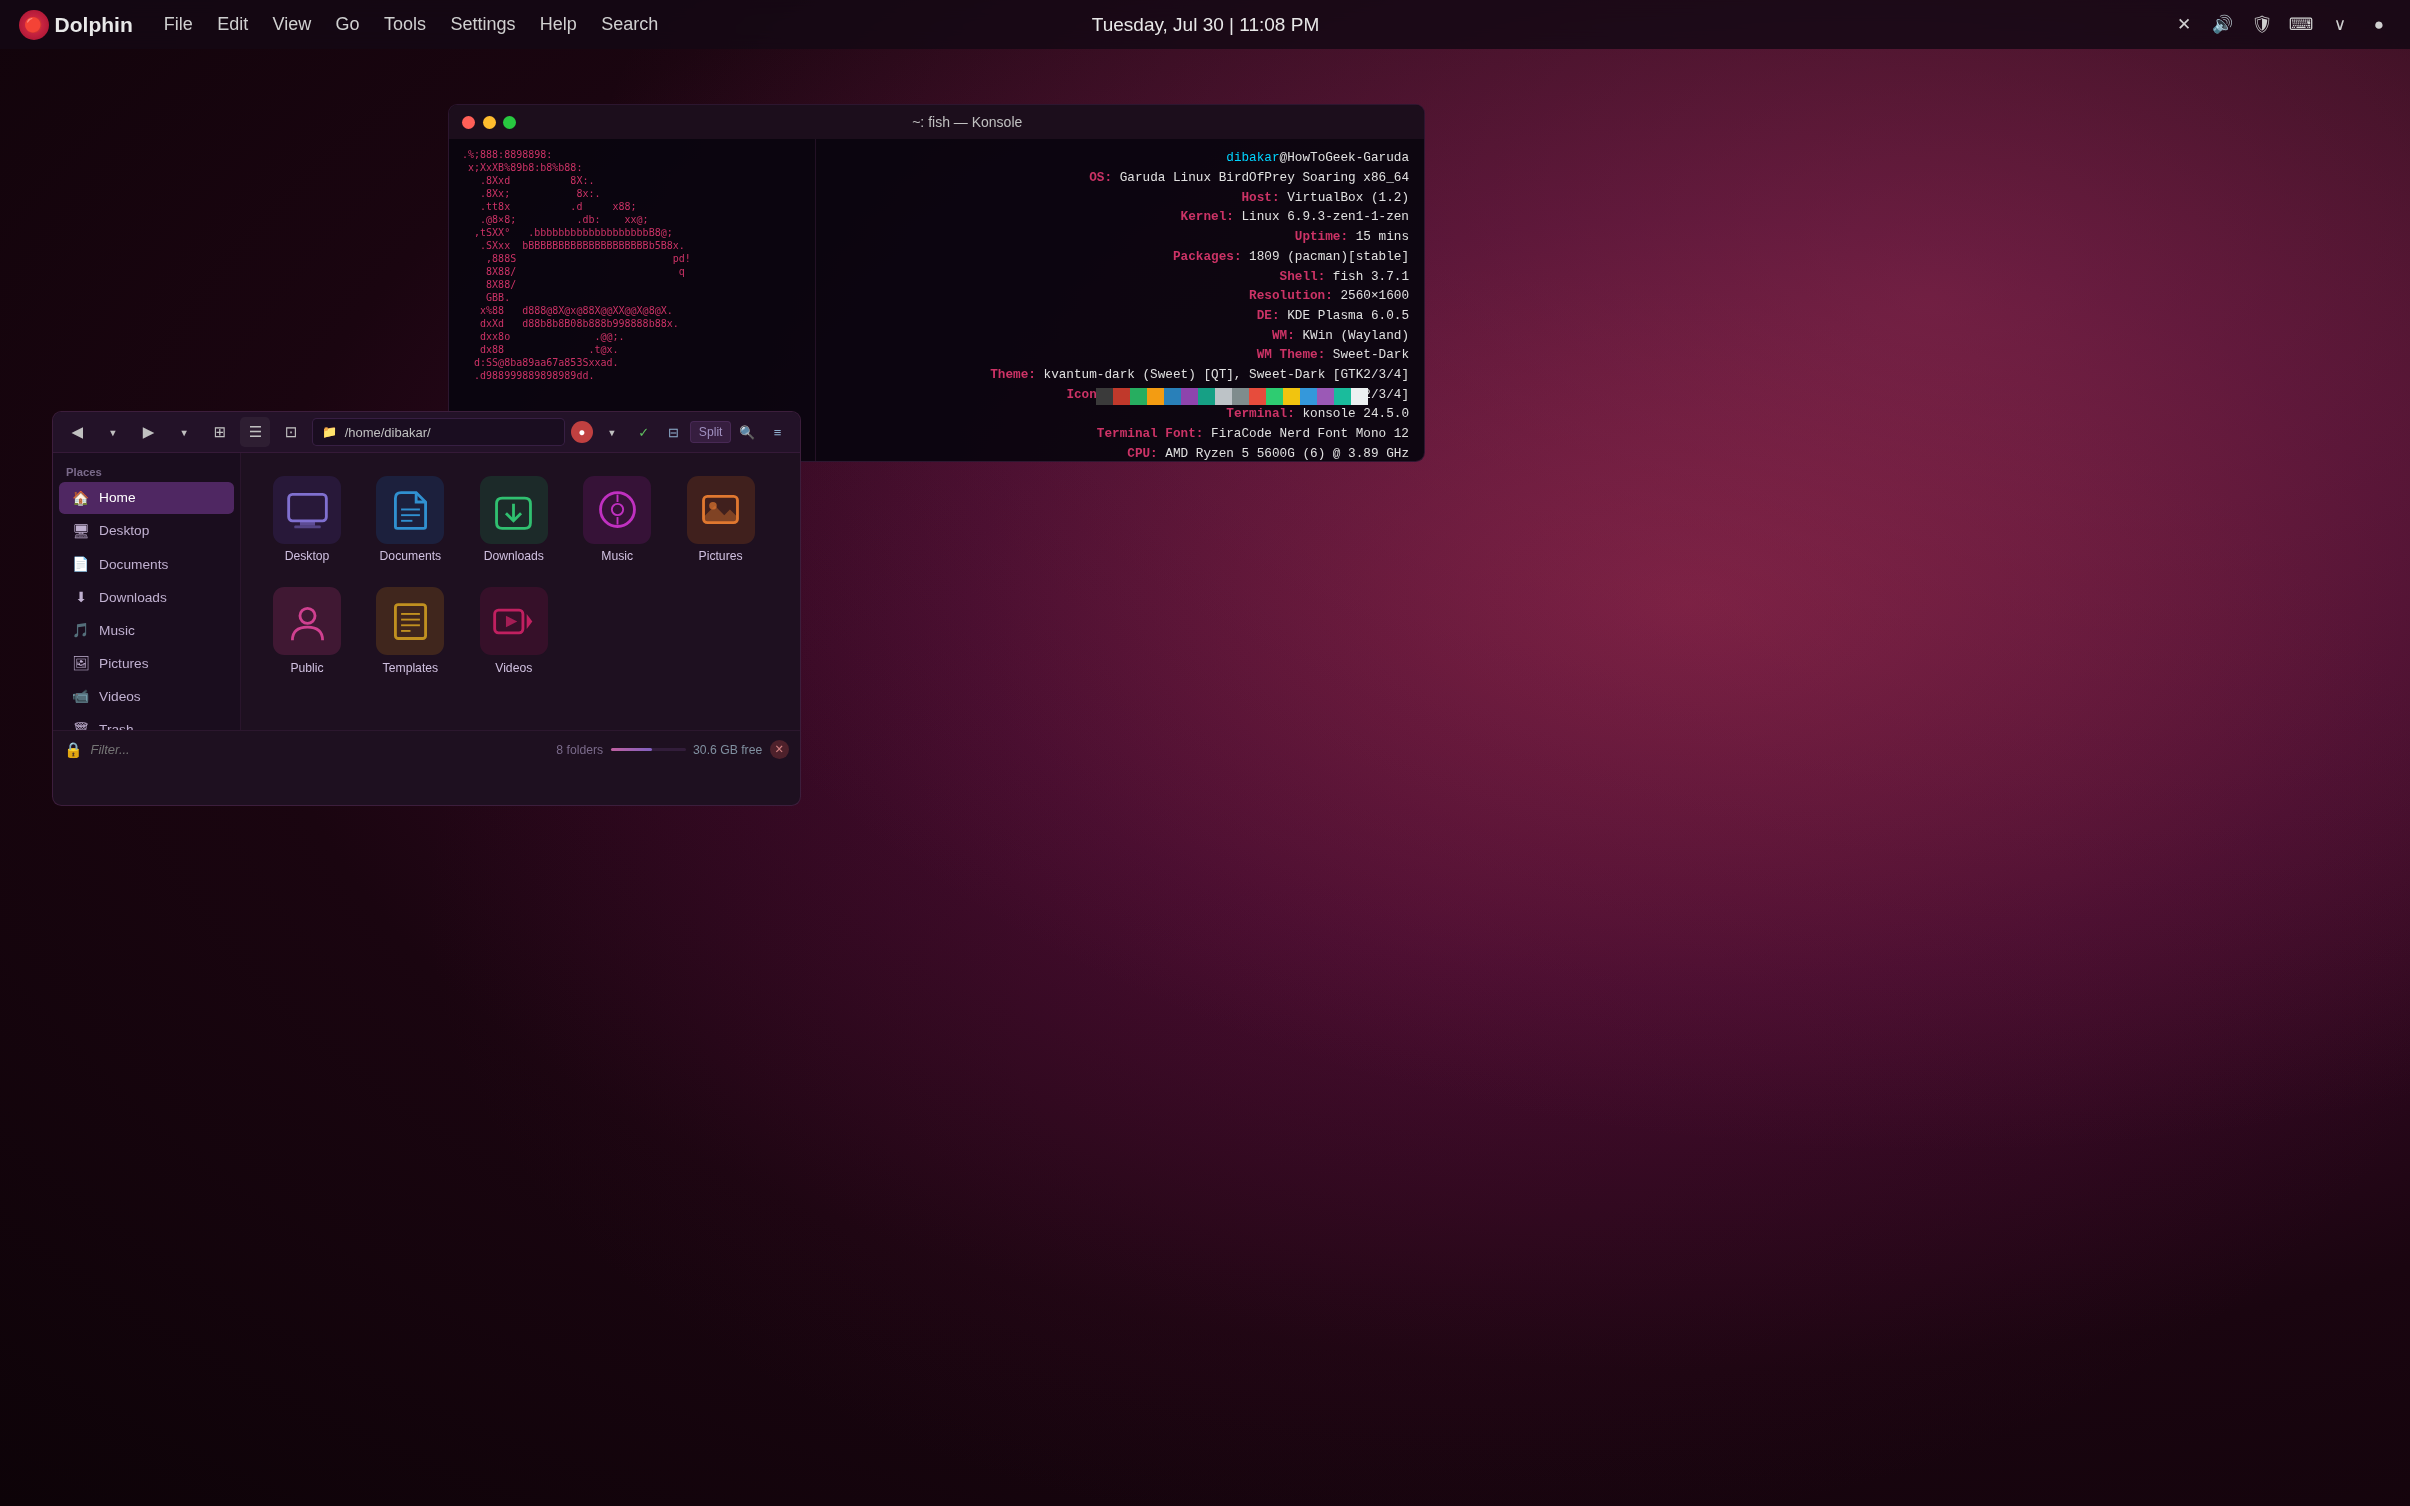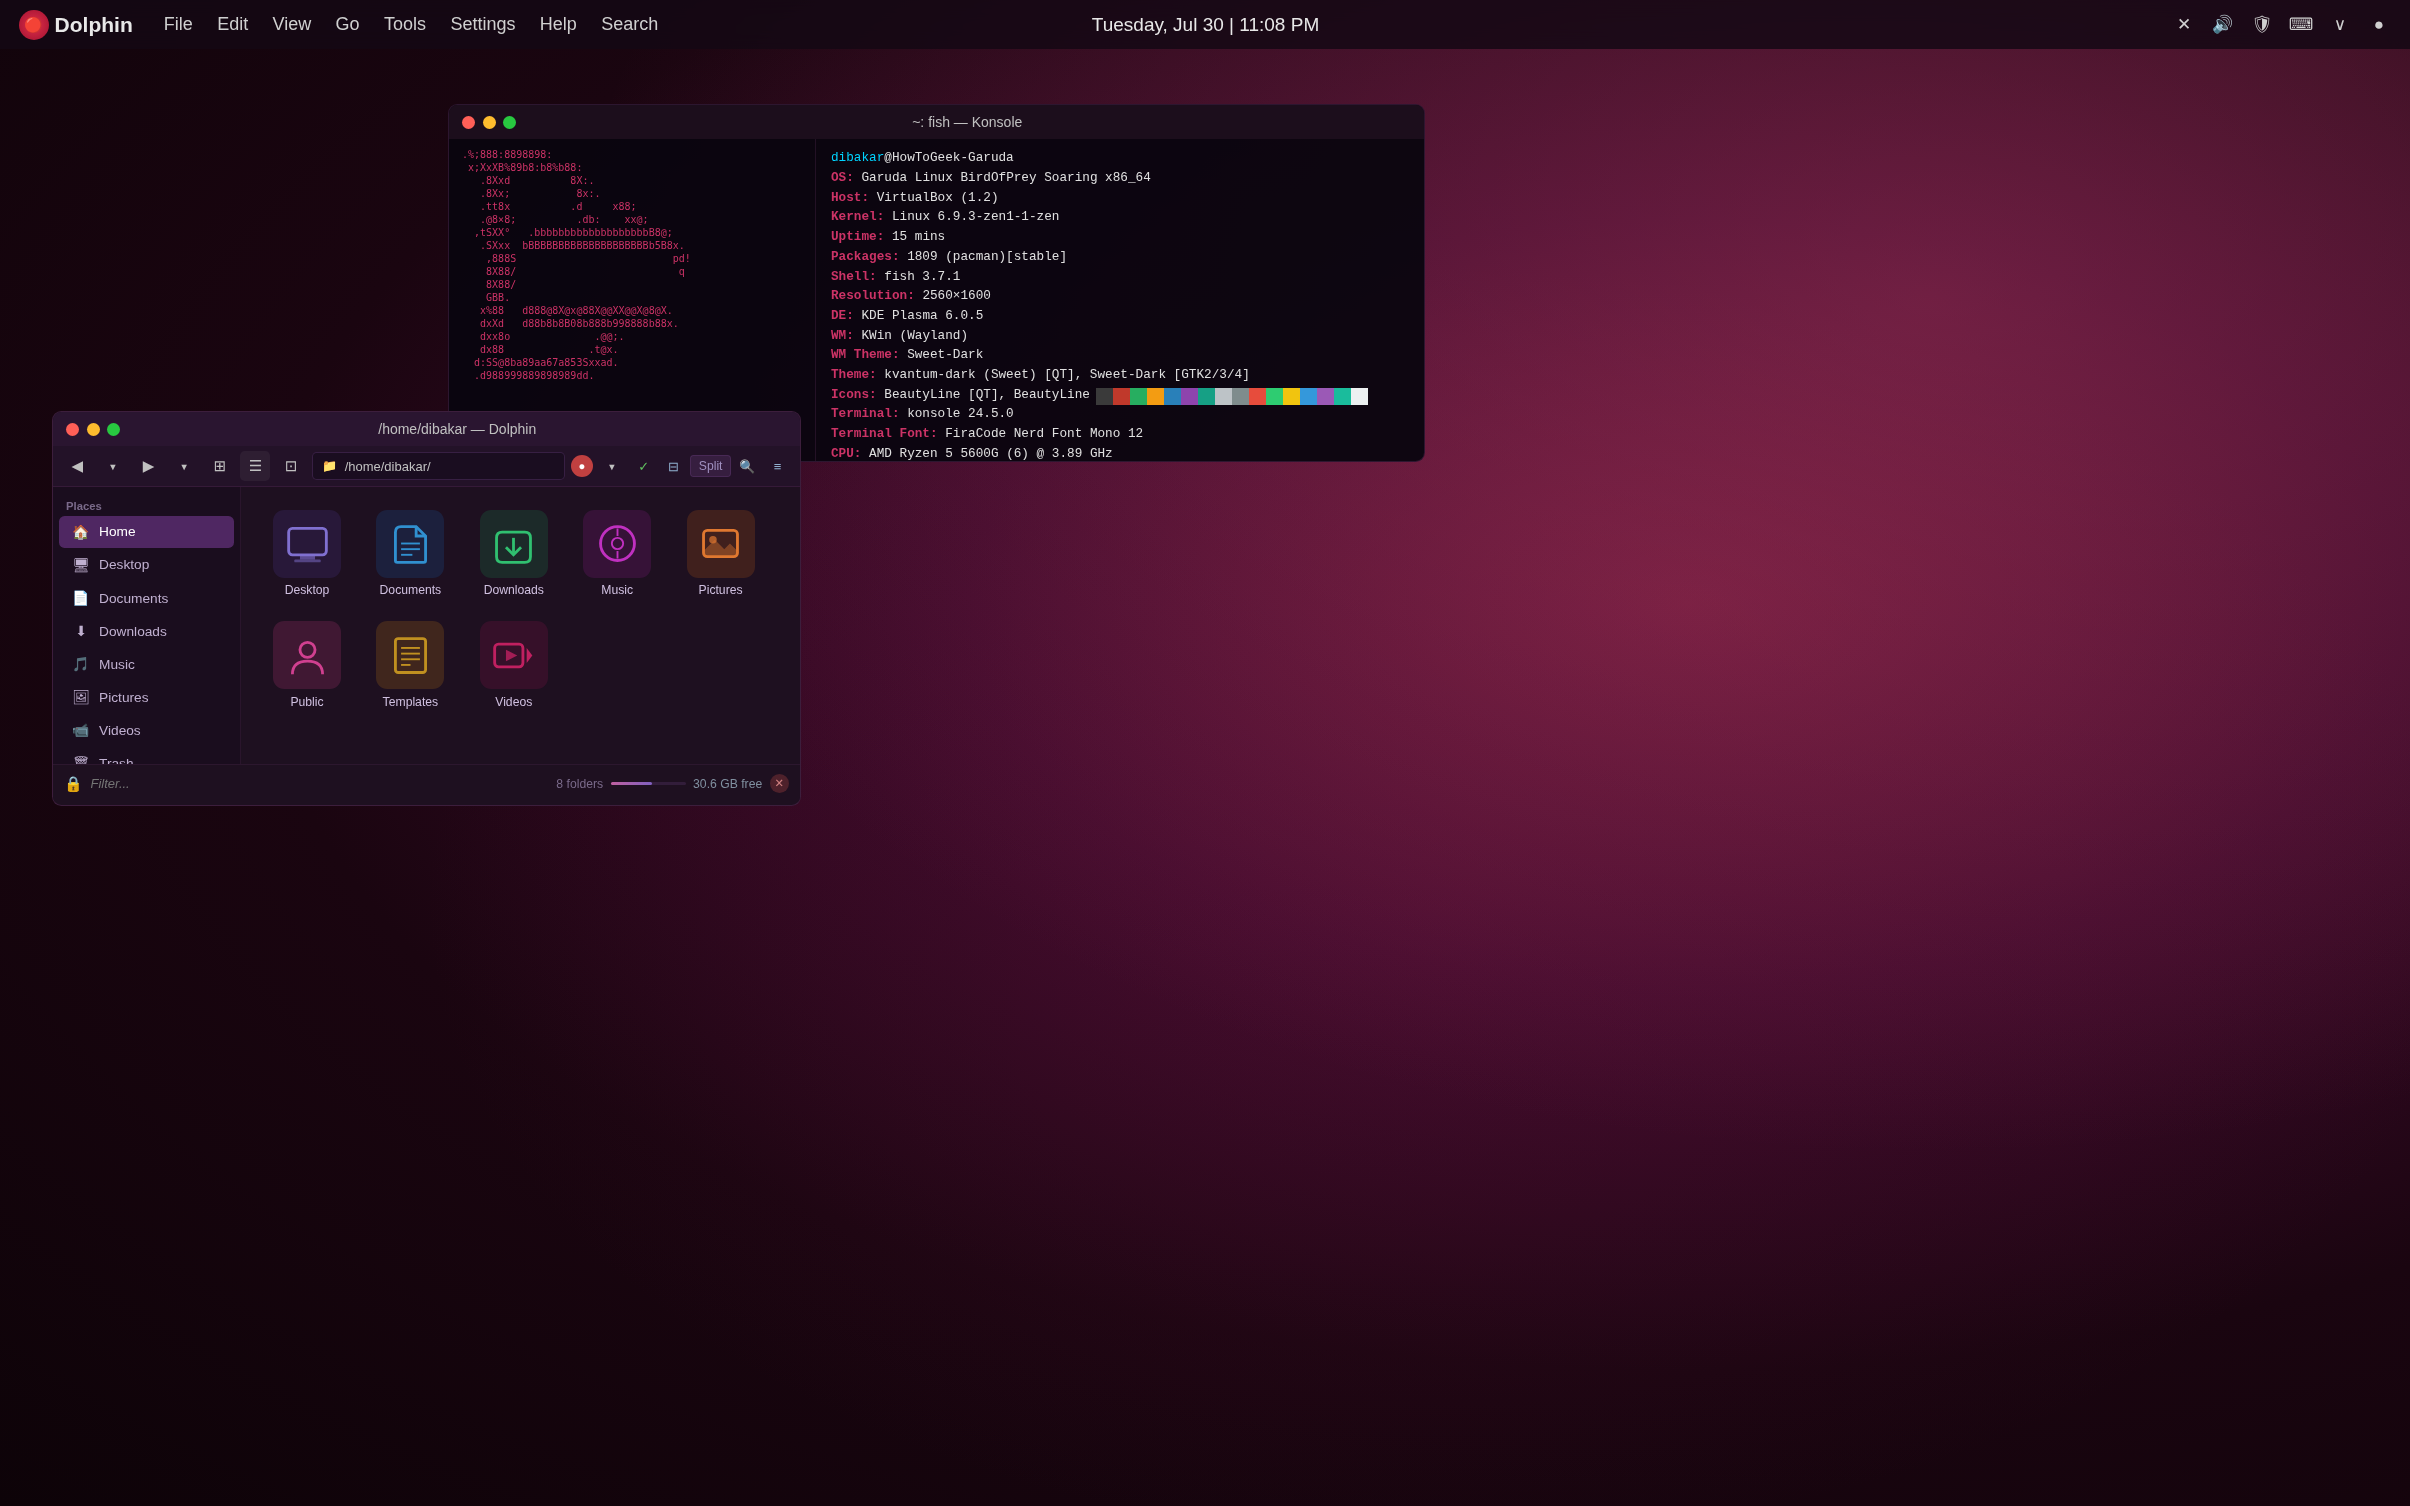--- a/index.html
+++ b/index.html
@@ -128,20 +128,21 @@
       width: 367px;
       padding: 9.4px 13px;
       border-right: 0.9px solid rgba(60,30,60,0.5);
       overflow: hidden;
     }
     .terminal-right {
       flex: 1;
       padding: 9.4px 15px;
       font-size: 12.7px;
       line-height: 1.55;
+      text-align: right;
     }
     .ascii-art {
       color: #cc3366;
       font-size: 10px;
       line-height: 1.3;
       white-space: pre;
     }
     .info-line {
       font-size: 12.7px;
       line-height: 1.55;
@@ -473,26 +474,20 @@
         <div style="width:17px;height:17px;background:#9b59b6;"></div>
         <div style="width:17px;height:17px;background:#1abc9c;"></div>
         <div style="width:17px;height:17px;background:#ecf0f1;"></div>
       </div>
     </div>
   </div>
 </div>
 
 <div class="dolphin-window">
 
-  <div class="dolphin-titlebar">
-    <div class="win-btn win-btn-close"></div>
-    <div class="win-btn win-btn-min"></div>
-    <div class="win-btn win-btn-max"></div>
-    <div class="dolphin-title">/home/dibakar — Dolphin</div>
-  </div>
 
   <div class="dolphin-toolbar">
     <div class="toolbar-btn">◀</div>
     <div class="toolbar-btn" style="font-size:9.4px;">▼</div>
     <div class="toolbar-btn">▶</div>
     <div class="toolbar-btn" style="font-size:9.4px;">▼</div>
     <div class="toolbar-btn">⊞</div>
     <div class="toolbar-btn active">☰</div>
     <div class="toolbar-btn">⊡</div>
     <div class="path-bar">

